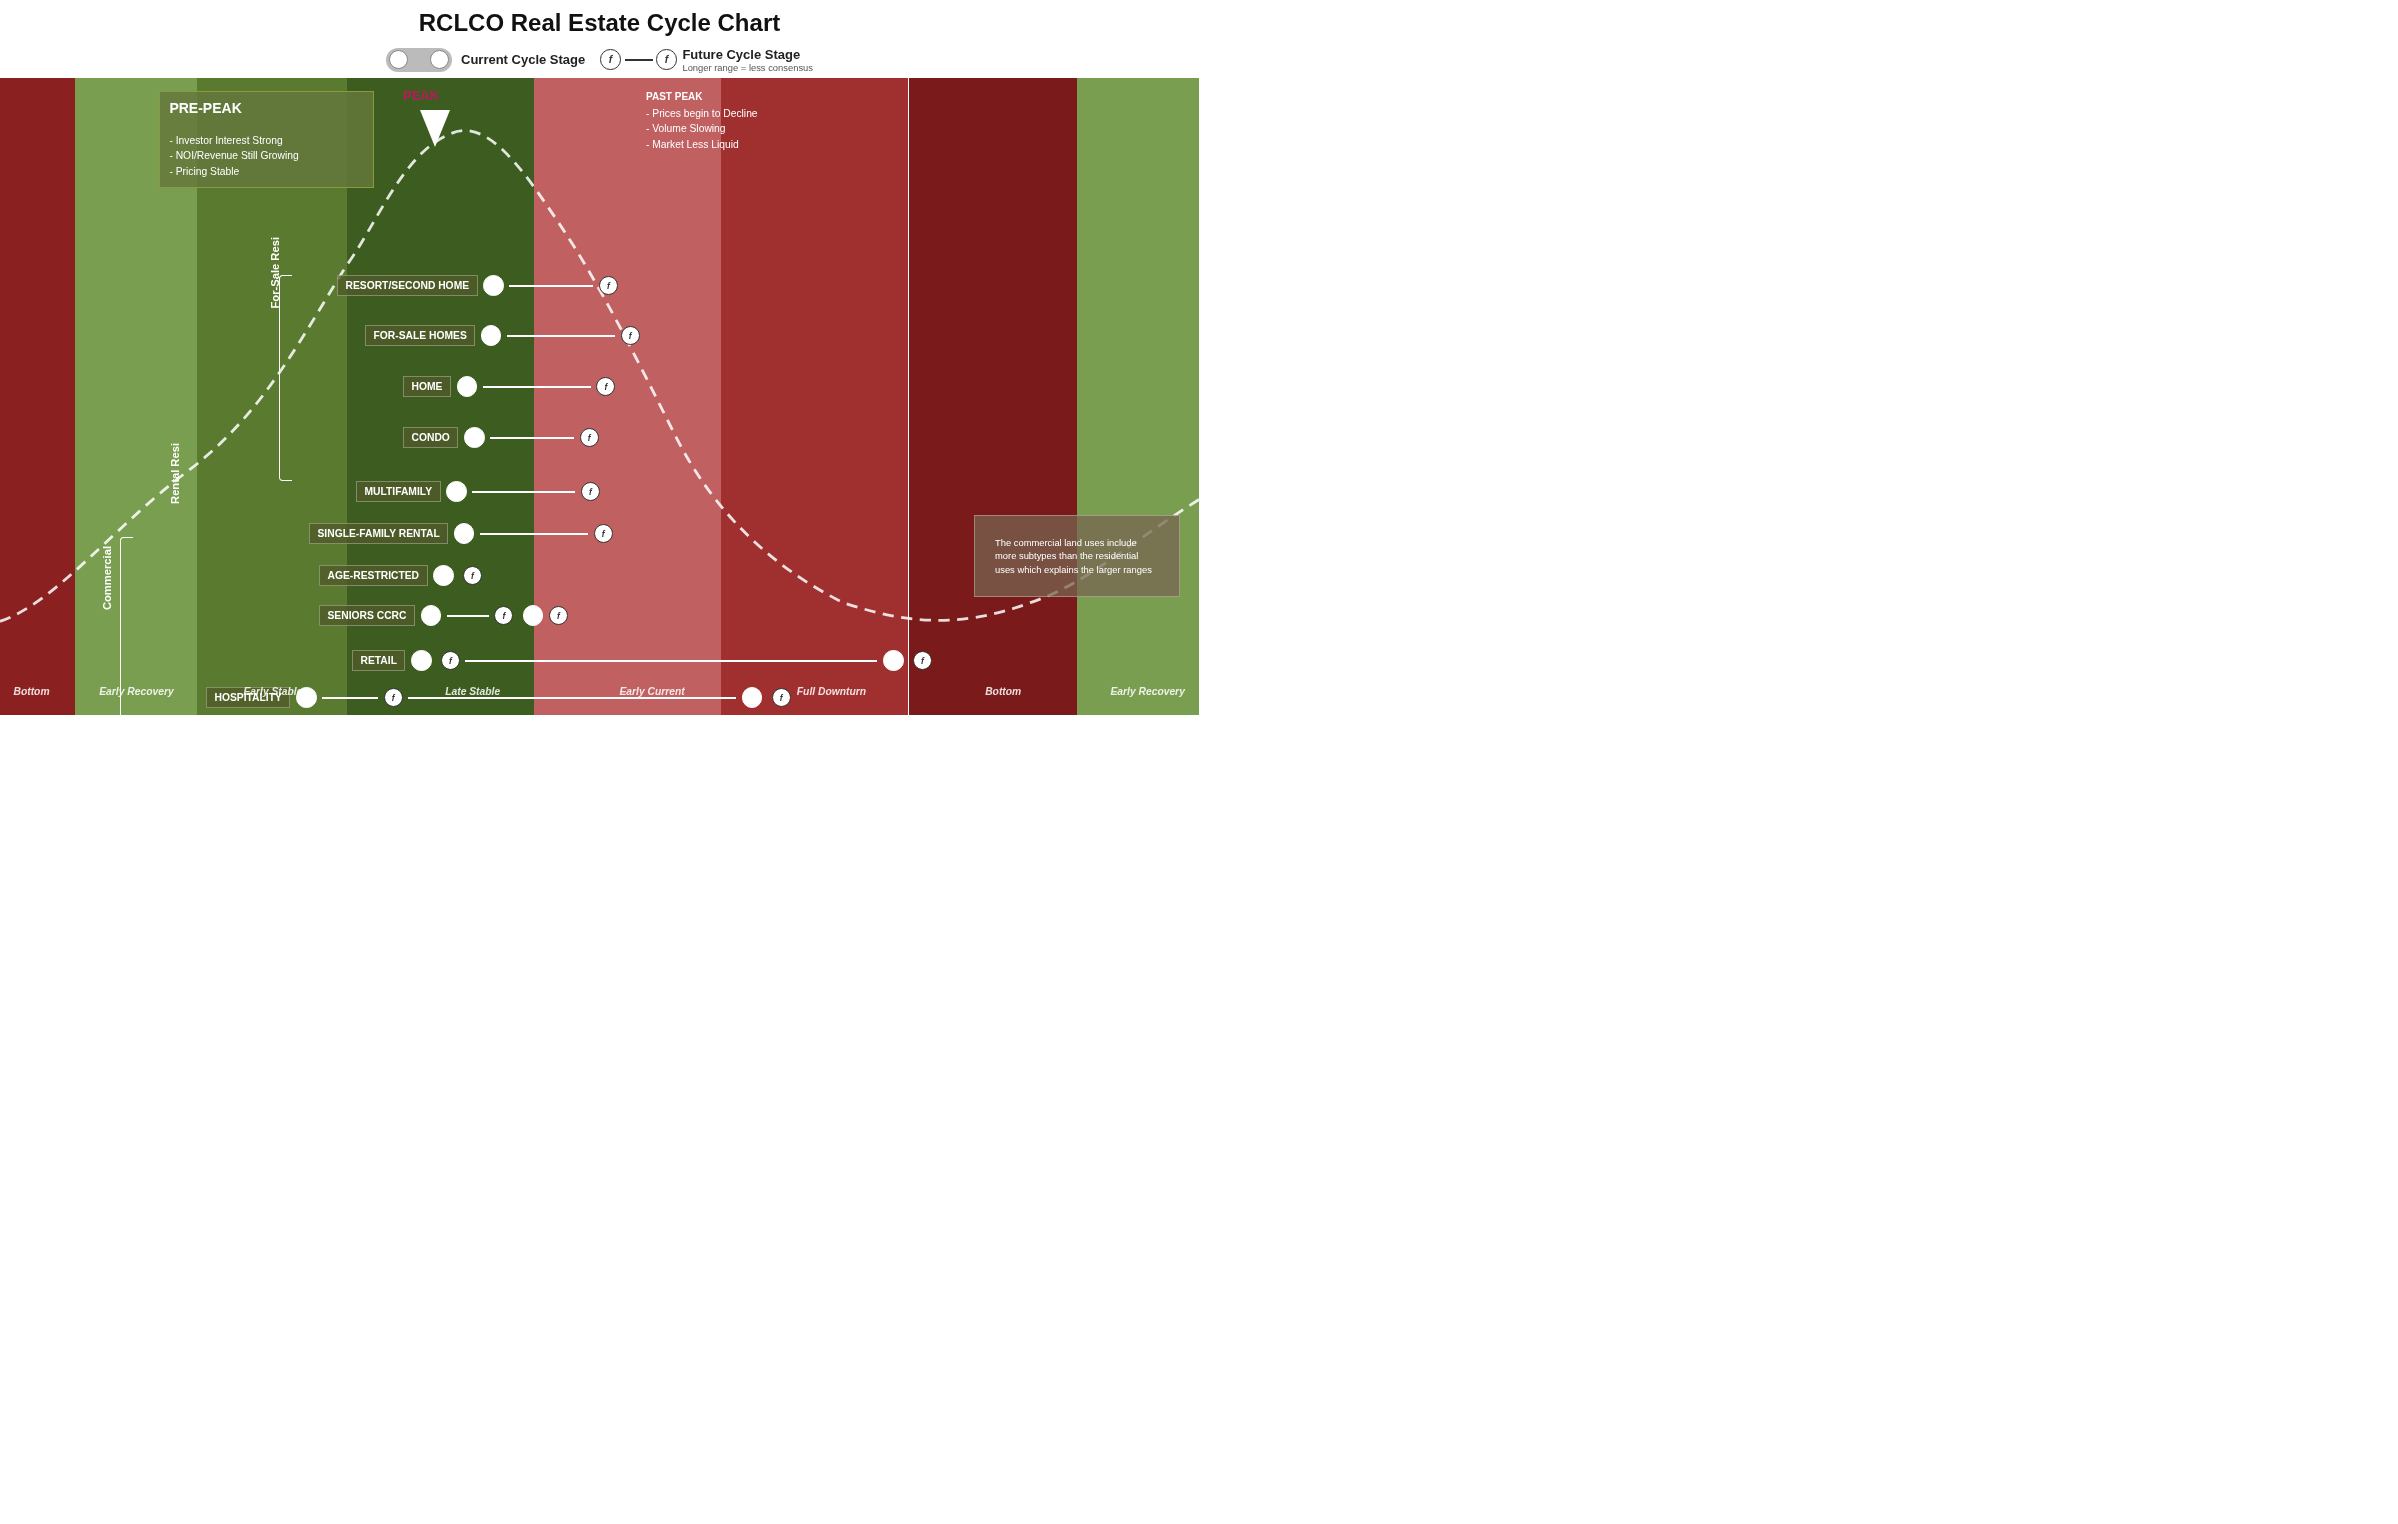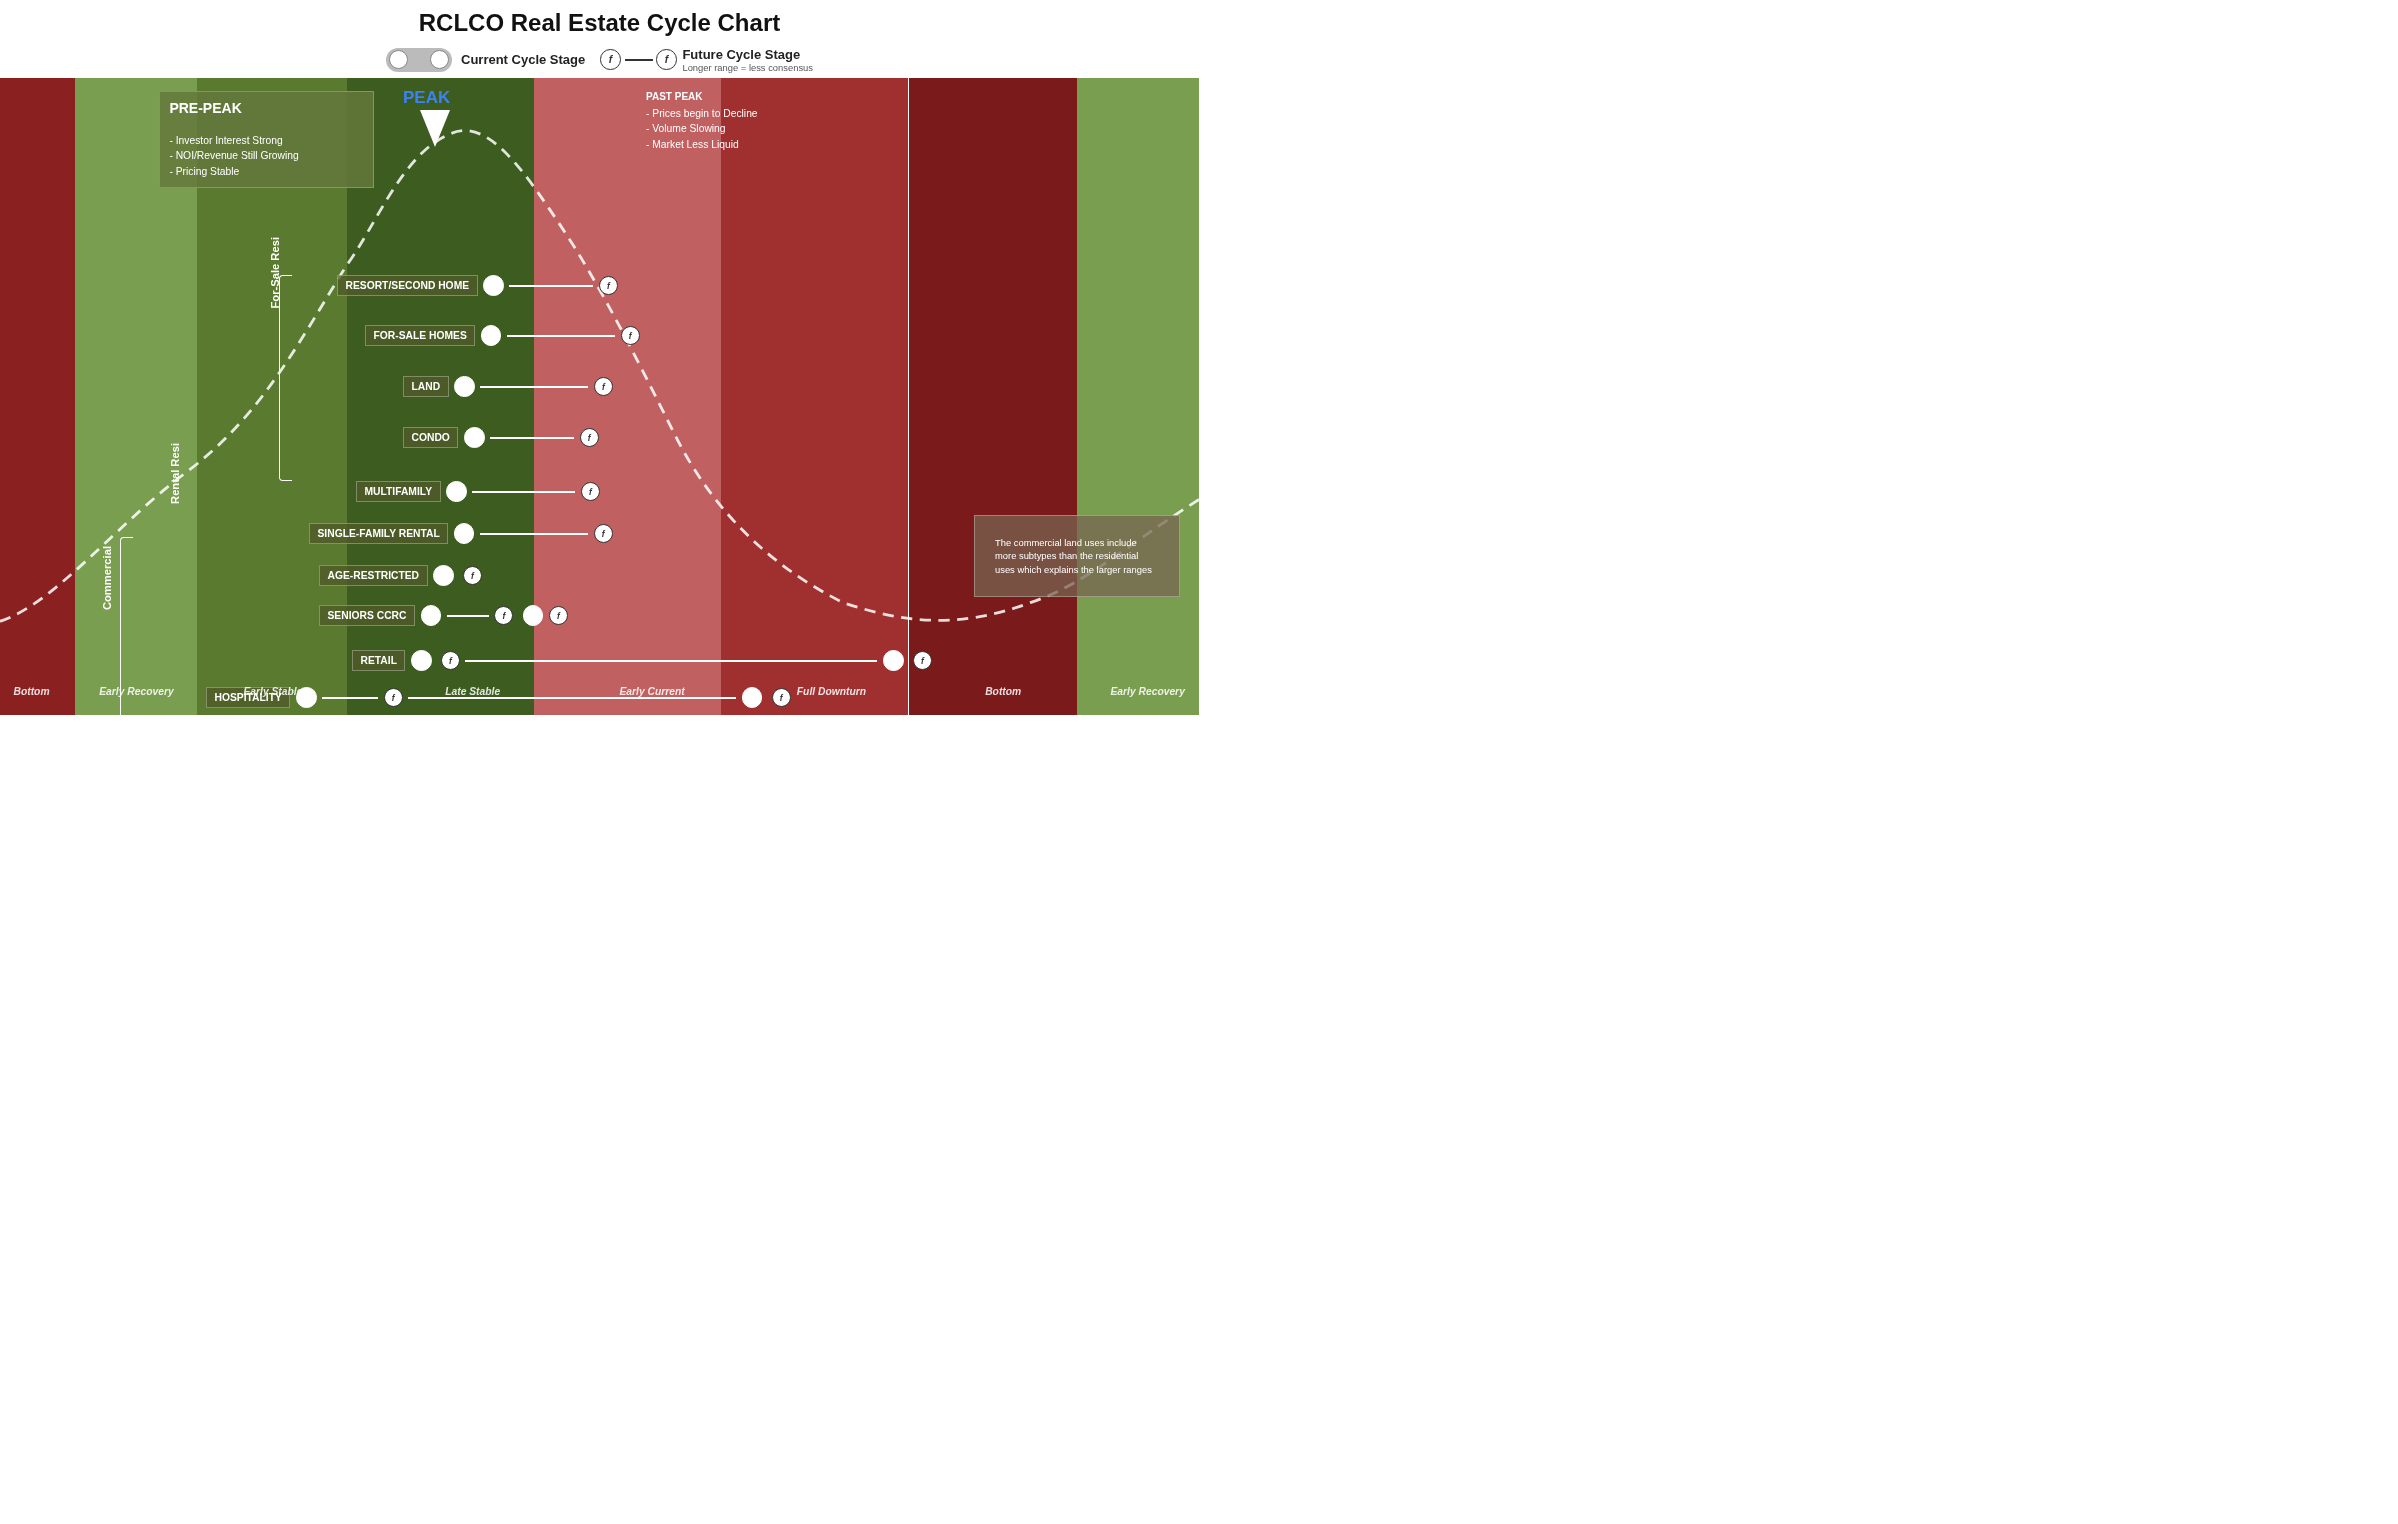--- a/index.html
+++ b/index.html
@@ -148,23 +148,23 @@
     .pre-peak-body {
       font-size: 10.3px;
       line-height: 1.5;
     }
 
     
     .peak-label {
       position: absolute;
       top: 9.4px;
       left: 403px;
-      font-size: 17px;
-      font-weight: bold;
-      color: #3b82f6;
+      font-size: 13px;
+      font-weight: bold;
+      color: #be185d;
       text-align: center;
     }
     .peak-arrow {
       position: absolute;
       top: 32px;
       left: 420px;
       width: 0;
       height: 0;
       border-left: 15px solid transparent;
       border-right: 15px solid transparent;
@@ -385,21 +385,21 @@
   </div>
 
   <div class="row-item" style="top:247px; left:365px;">
     <span class="row-label">FOR-SALE HOMES</span>
     <div class="big-dot"></div>
     <div class="line-connector" style="width:108px;"></div>
     <div class="f-small">f</div>
   </div>
 
   <div class="row-item" style="top:298px; left:403px;">
-    <span class="row-label">LAND</span>
+    <span class="row-label">HOME</span>
     <div class="big-dot"></div>
     <div class="line-connector" style="width:108px;"></div>
     <div class="f-small">f</div>
   </div>
 
   <div class="row-item" style="top:349px; left:403px;">
     <span class="row-label">CONDO</span>
     <div class="big-dot"></div>
     <div class="line-connector" style="width:84px;"></div>
     <div class="f-small">f</div>

